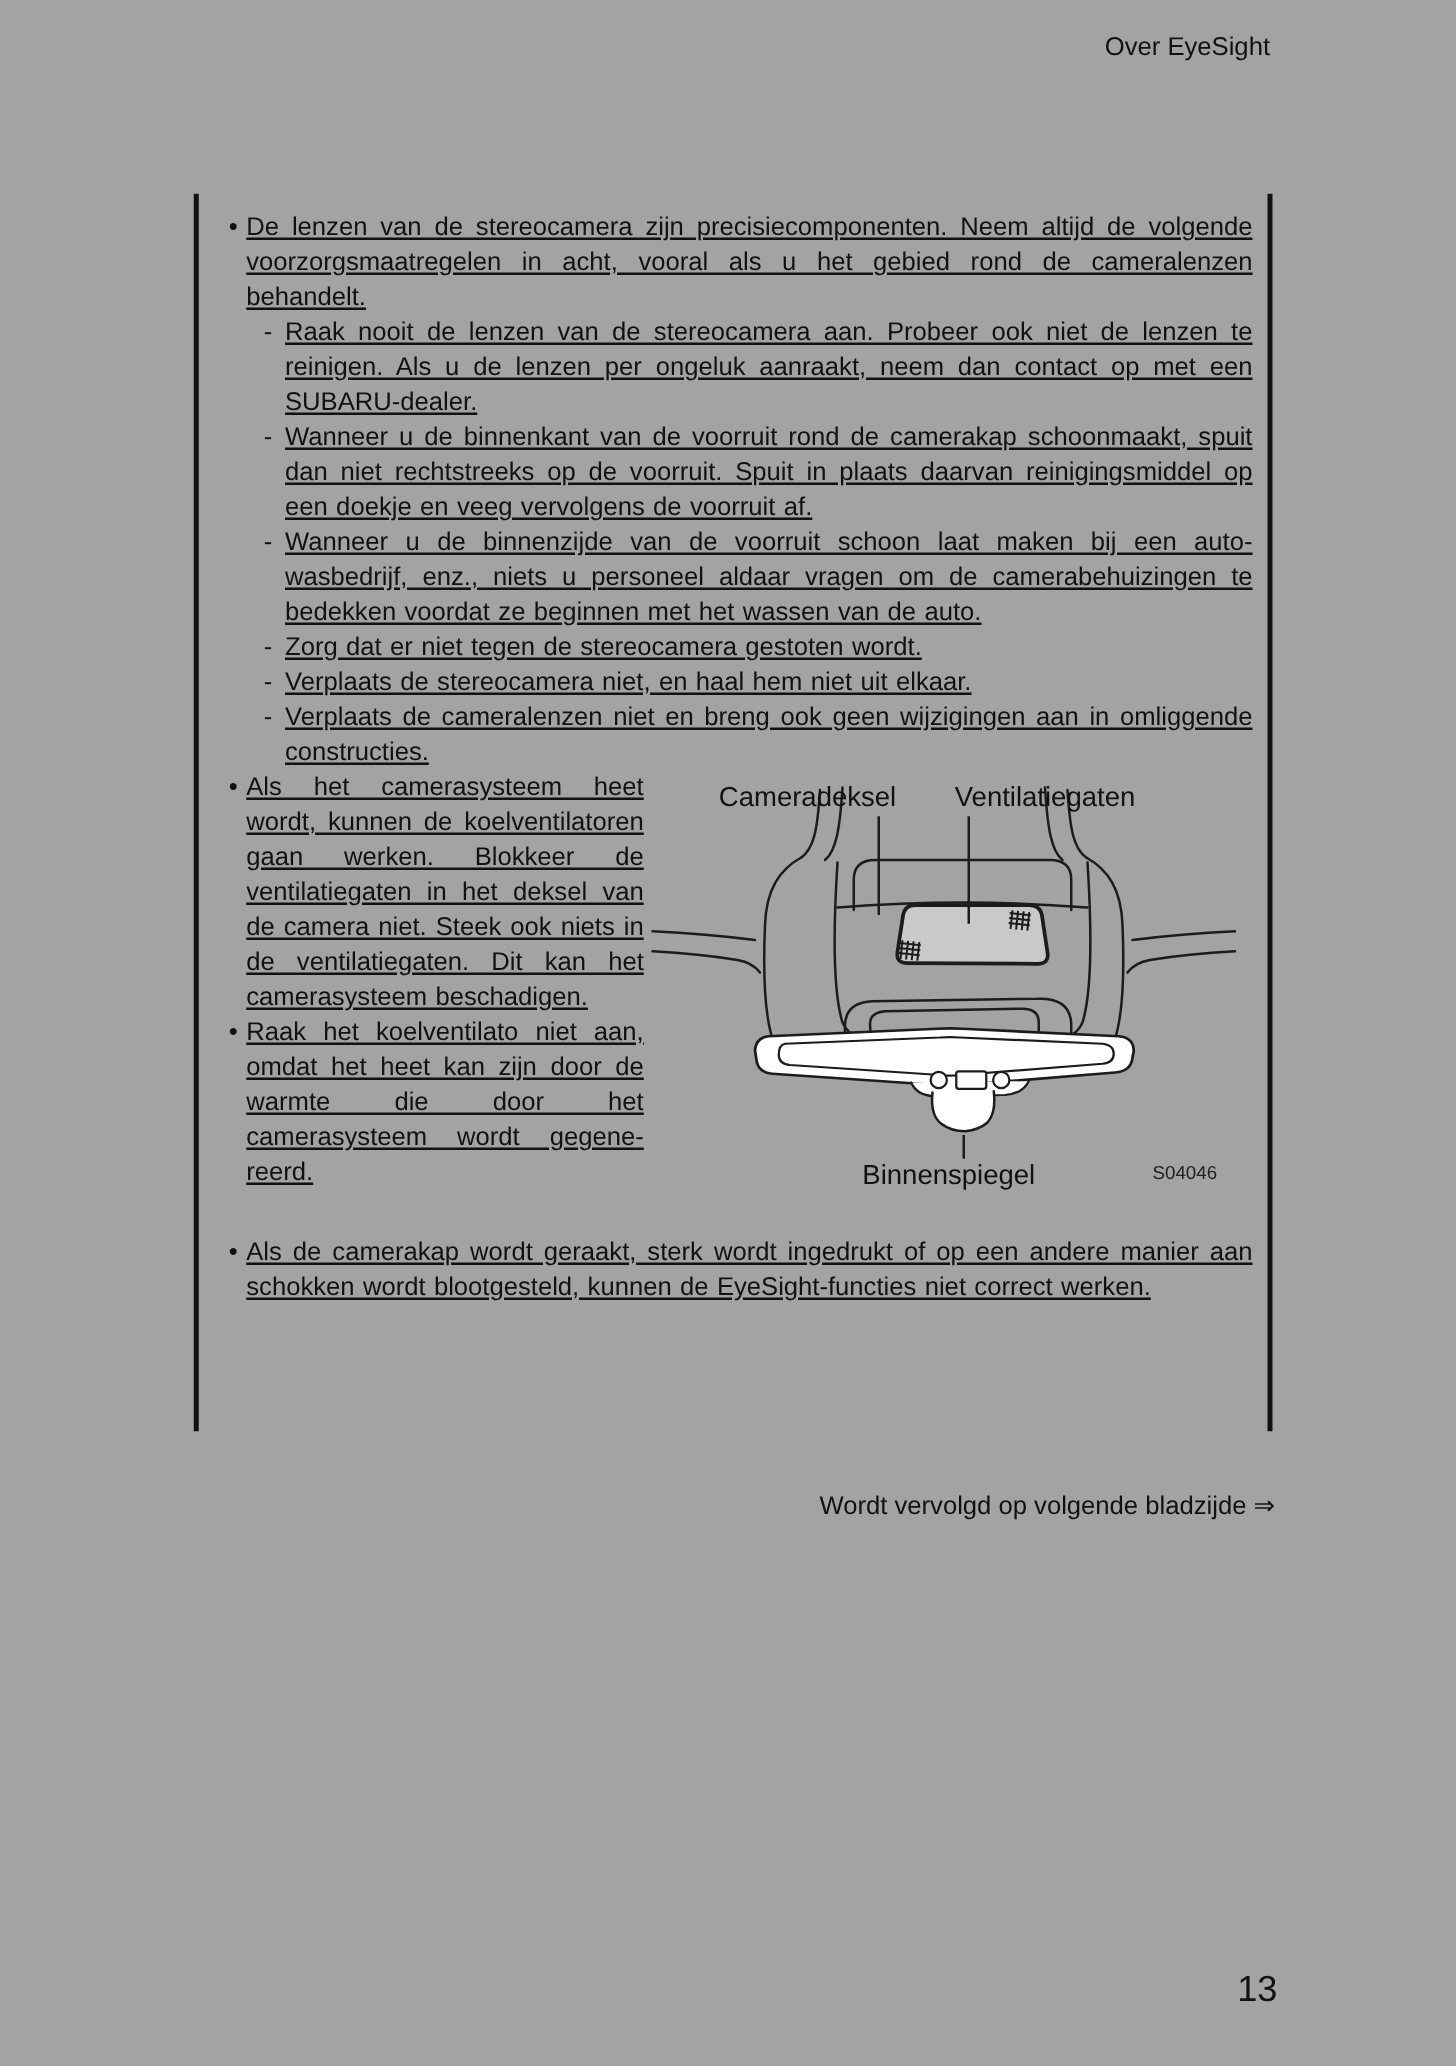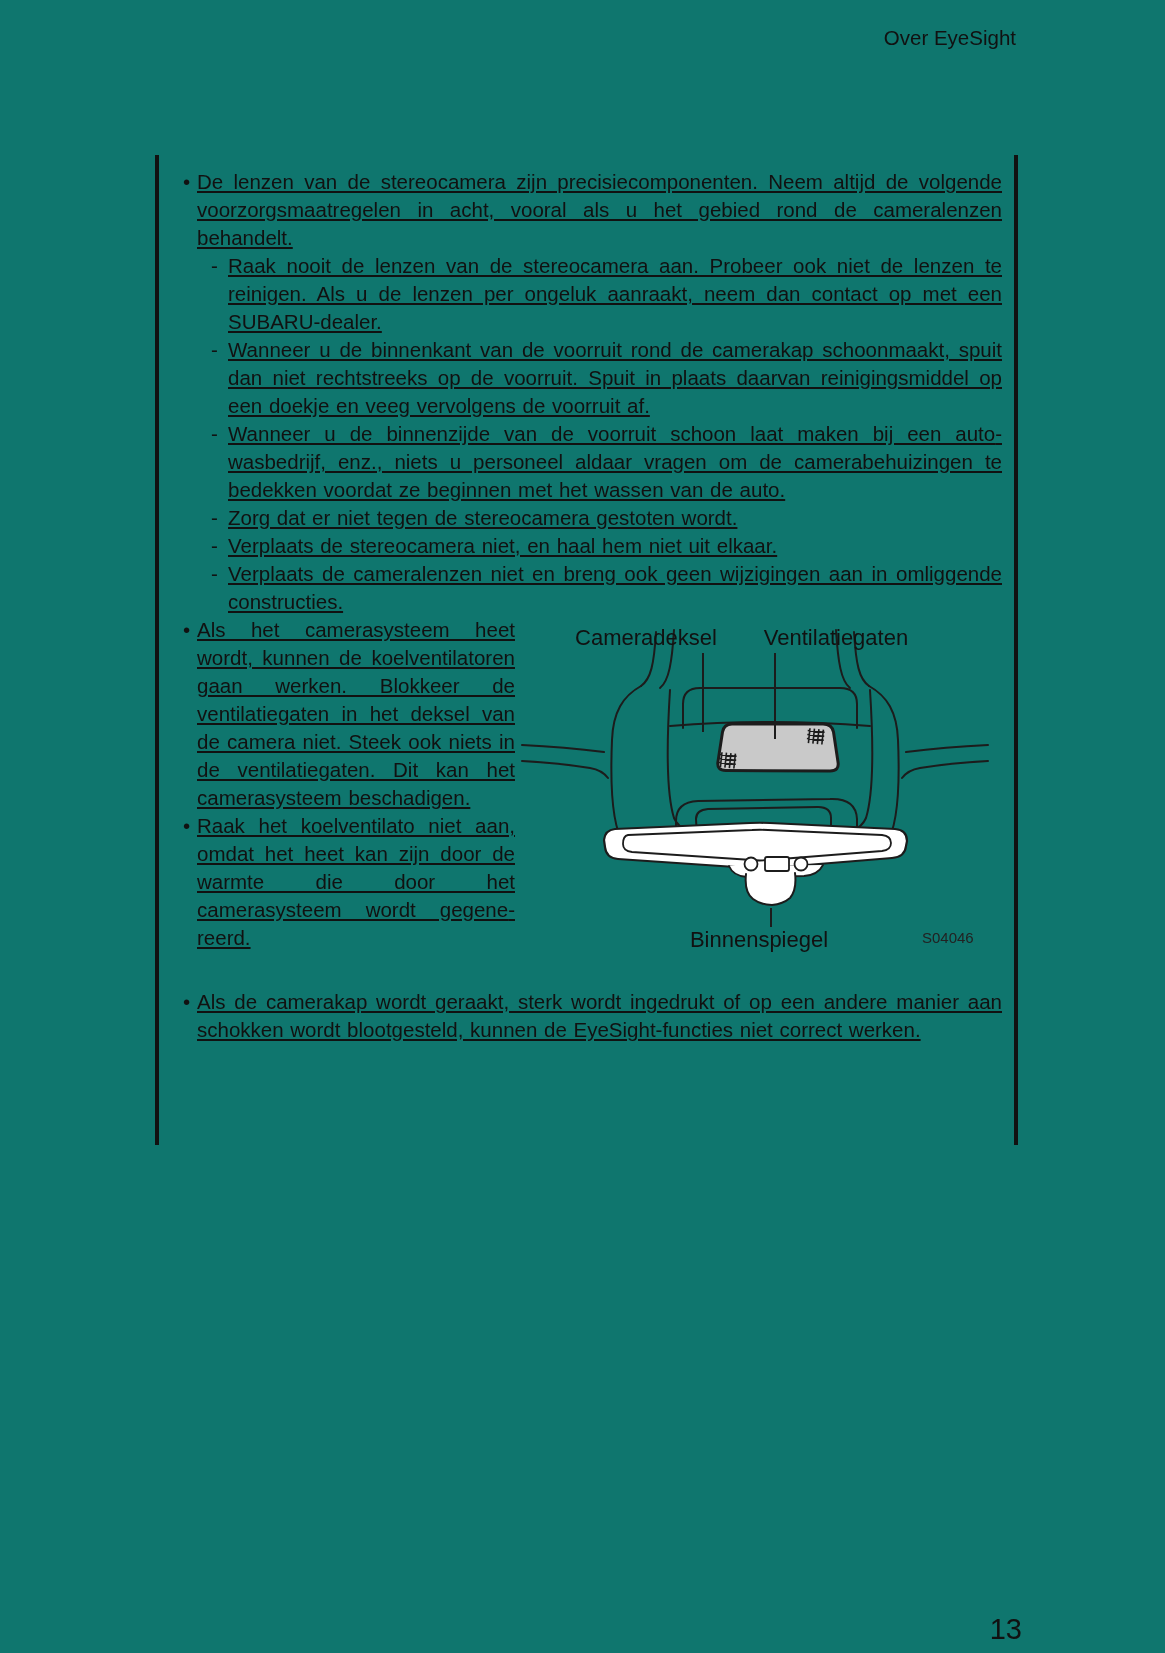--- a/index.html
+++ b/index.html
@@ -1,19 +1,19 @@
 <!DOCTYPE html>
 <html><head>
 <meta charset="utf-8">
 <style>
   html,body{margin:0;padding:0;background:#ffffff;}
   .page{
     position:relative;
     width:1165px;height:1653px;
-    background:#0f766e;
+    background:#a3a3a3;
     font-family:"Liberation Sans","DejaVu Sans",sans-serif;
     color:#111;
     overflow:hidden;
   }
   .running-header{
     position:absolute;top:26px;right:149px;
     font-size:20.5px;color:#111;
   }
   .note-box{
     position:absolute;left:155px;top:155px;
@@ -44,21 +44,21 @@
   .fig svg{display:block;width:470px;height:335px;}
   .fig text{font-family:"Liberation Sans","DejaVu Sans",sans-serif;fill:#111;}
   .fig .lbl{font-size:22px;}
   .fig .code{font-size:15px;fill:#222;}
   .continuation{
     position:absolute;top:1192px;right:145px;
     font-size:20.5px;color:#111;
   }
   .page-number{
     position:absolute;top:1576px;right:143px;
-    font-size:29px;color:#111;margin-top:37px;
+    font-size:29px;color:#111;
   }
 </style>
 </head>
 <body>
 
 <div class="page">
 
   <div class="running-header">Over EyeSight</div>
 
   <div class="note-box">
@@ -167,16 +167,17 @@
       </div>
     </div>
 
     <div class="item l1">
       <span class="mk">•</span>
       <div class="txt">Als de camerakap wordt geraakt, sterk wordt ingedrukt of op een andere manier aan schokken wordt blootgesteld, kunnen de EyeSight-functies niet correct werken.</div>
     </div>
 
   </div>
 
+  <div class="continuation">Wordt vervolgd op volgende bladzijde ⇒</div>
 
   <div class="page-number">13</div>
 
 </div>
 
 </body></html>

